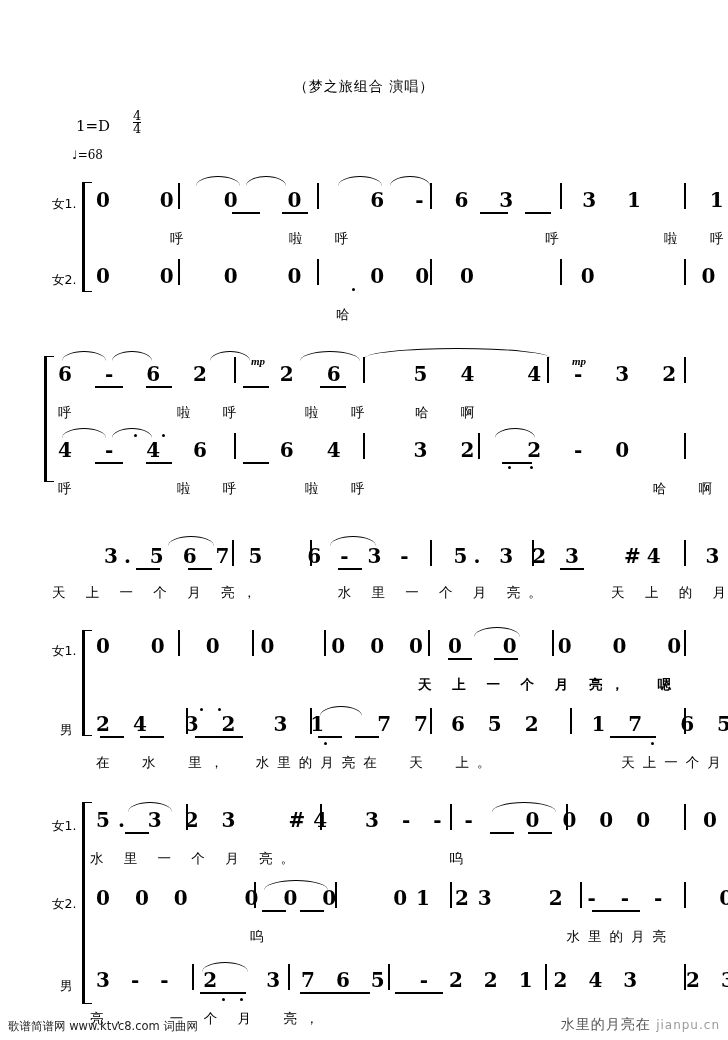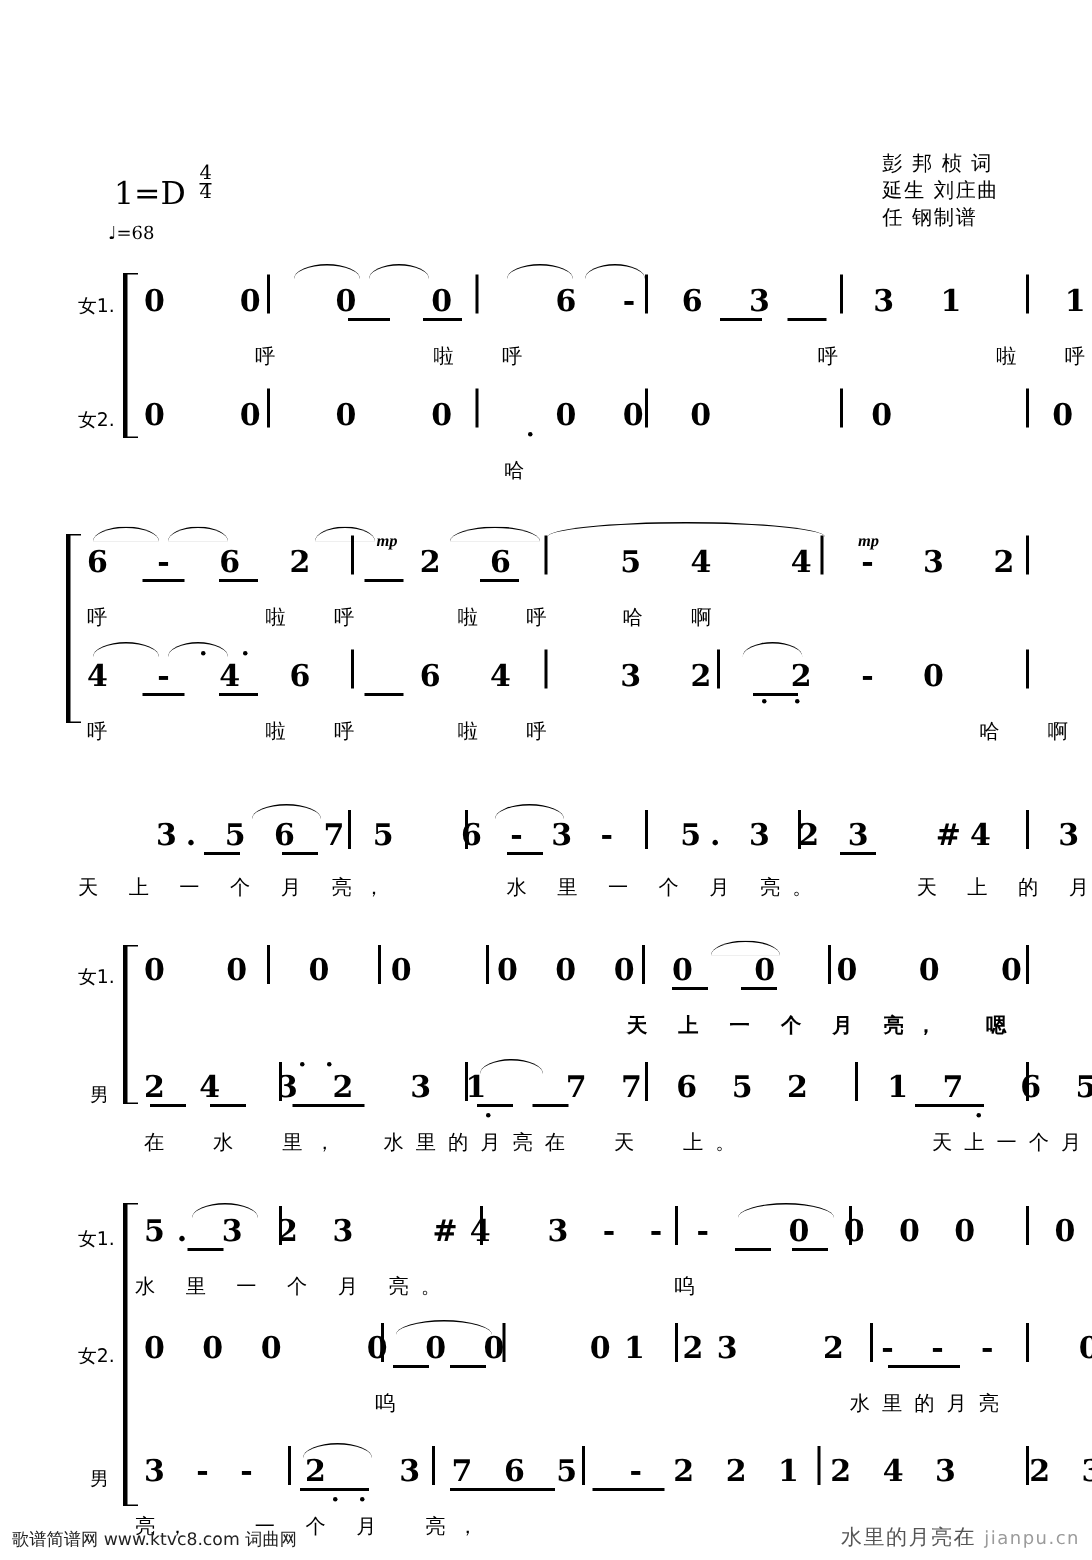--- a/index.html
+++ b/index.html
@@ -54,21 +54,21 @@
     line-height: 18px;
     text-align: left;
     letter-spacing: 1px;
   }
 
   
   .keysig {
     position: absolute;
     top: 117px;
     left: 76px;
-    font-size: 21px;
+    font-size: 15px;
     font-family: "DejaVu Serif", serif;
   }
   .meter {
     position: absolute;
     top: 110px;
     left: 133px;
     font-size: 13px;
     line-height: 12px;
     text-align: center;
     font-family: "DejaVu Serif", serif;
@@ -169,26 +169,22 @@
     letter-spacing: 1px;
   }
   .footer-right .cn { color: #555; }
   .footer-right .en { color: #9b9b9b; font-size: 12px; }
 </style>
 </head>
 <body>
 
 <div class="sheet">
 
-
-  <div class="credits">
-    <div>彭 邦 桢 词</div>
-    <div>延生  刘庄曲</div>
-    <div>任   钢制谱</div>
-  </div>
+  <div class="subtitle">（梦之旅组合 演唱）</div>
+
 
   <div class="keysig">1=D</div>
   <div class="meter">
     <span class="num">4</span>
     <span class="den">4</span>
   </div>
   <div class="tempo">♩=68</div>
 
   <div>
 

